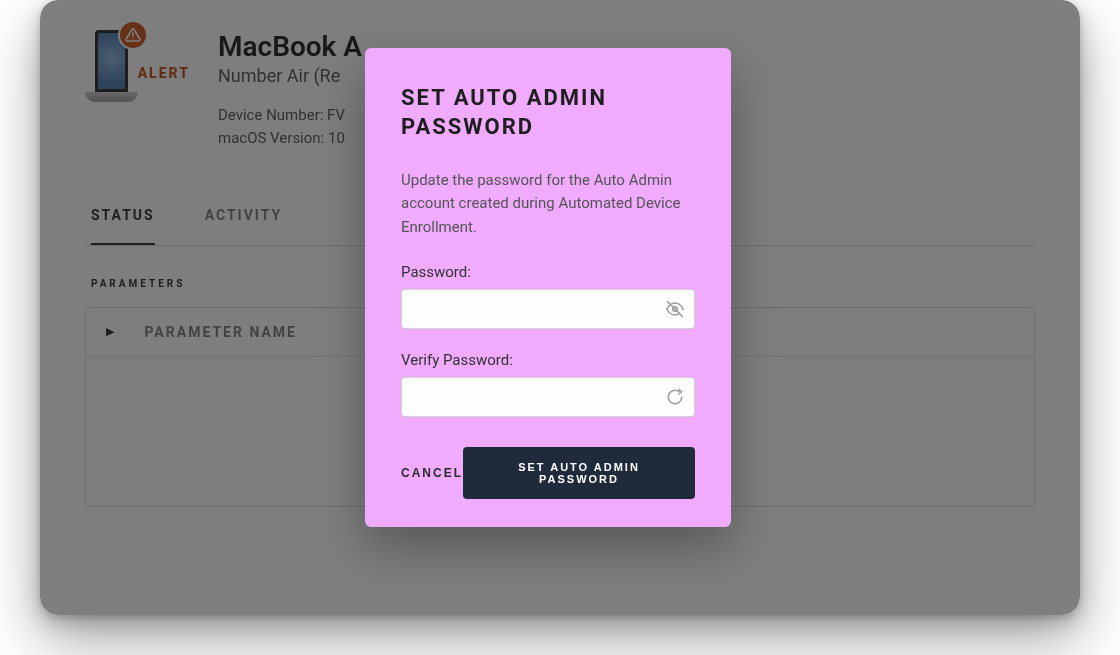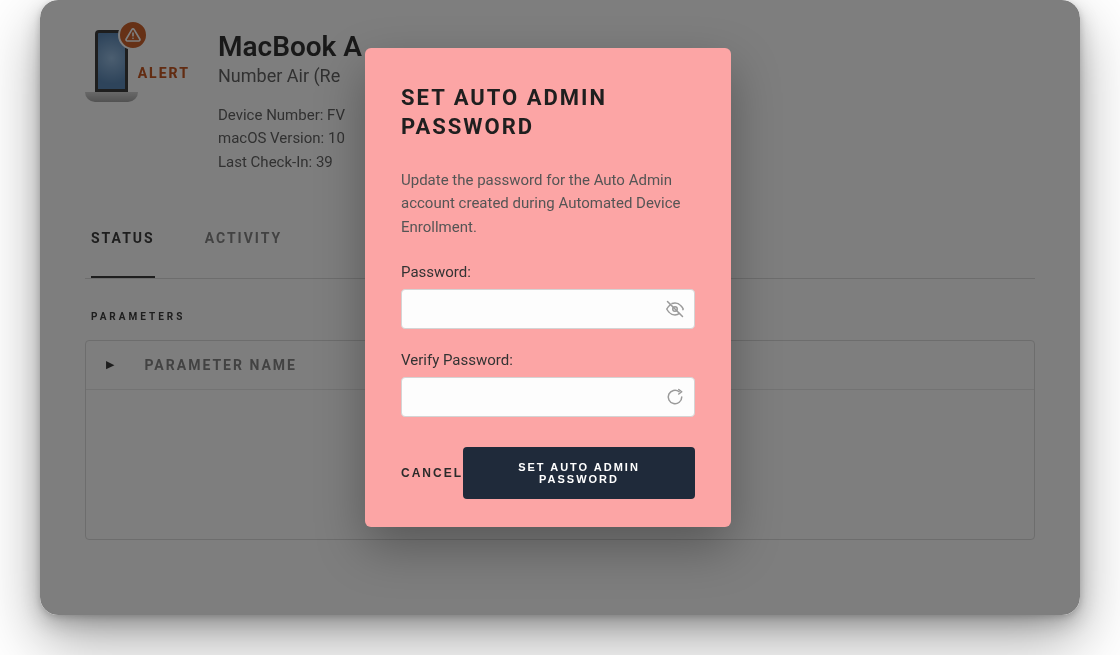--- a/index.html
+++ b/index.html
@@ -109,21 +109,21 @@
     gap: 50px;
     margin-top: 56px;
     border-bottom: 1px solid #d9d9d9;
     padding-left: 6px;
   }
   .tab {
     font-size: 14px;
     font-weight: 700;
     letter-spacing: 2px;
     color: #7b7b7b;
-    padding-bottom: 30px;
+    padding-bottom: 20px;
     cursor: pointer;
   }
   .tab.active {
     color: #2b2b2b;
     border-bottom: 2px solid #2b2b2b;
   }
 
   .section-title {
     margin-top: 32px;
     font-size: 10px;
@@ -165,21 +165,21 @@
     background: rgba(20,20,20,0.55);
     border-radius: 18px;
   }
 
   
   .modal {
     position: absolute;
     left: 365px;
     top: 48px;
     width: 366px;
-    background: #fca5a5;
+    background: #f0abfc;
     border-radius: 6px;
     padding: 36px 36px 28px 36px;
     box-shadow: 0 20px 50px rgba(0,0,0,0.3);
   }
   .modal h3 {
     font-size: 22px;
     font-weight: 700;
     letter-spacing: 2px;
     color: #1f1f1f;
     line-height: 1.3;
@@ -278,24 +278,20 @@
           <h1>MacBook A</h1>
           <h2>Number Air (Re</h2>
           <div class="meta-line">
             <span class="label">Device Number:</span>
             <span>FV</span>
           </div>
           <div class="meta-line">
             <span class="label">macOS Version:</span>
             <span>10</span>
           </div>
-          <div class="meta-line">
-            <span class="label">Last Check-In:</span>
-            <span>39</span>
-          </div>
         </div>
       </div>
 
       <div class="tabs">
         <div class="tab active">STATUS</div>
         <div class="tab">ACTIVITY</div>
       </div>
 
       <div class="section-title">PARAMETERS</div>
 

